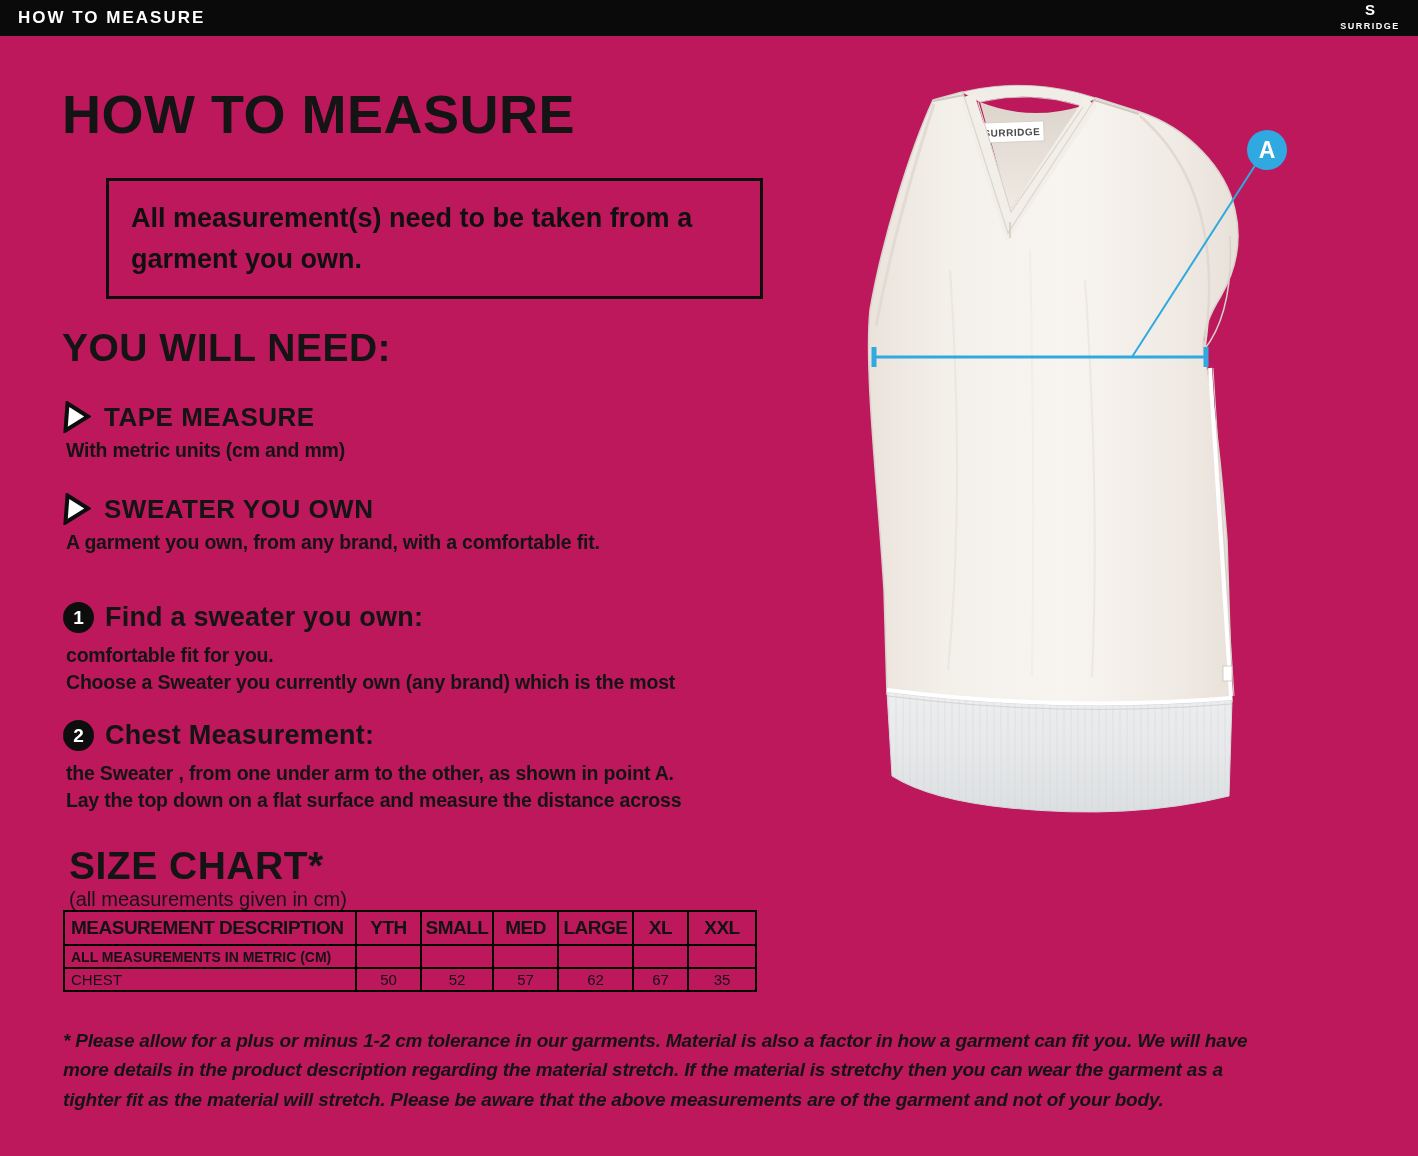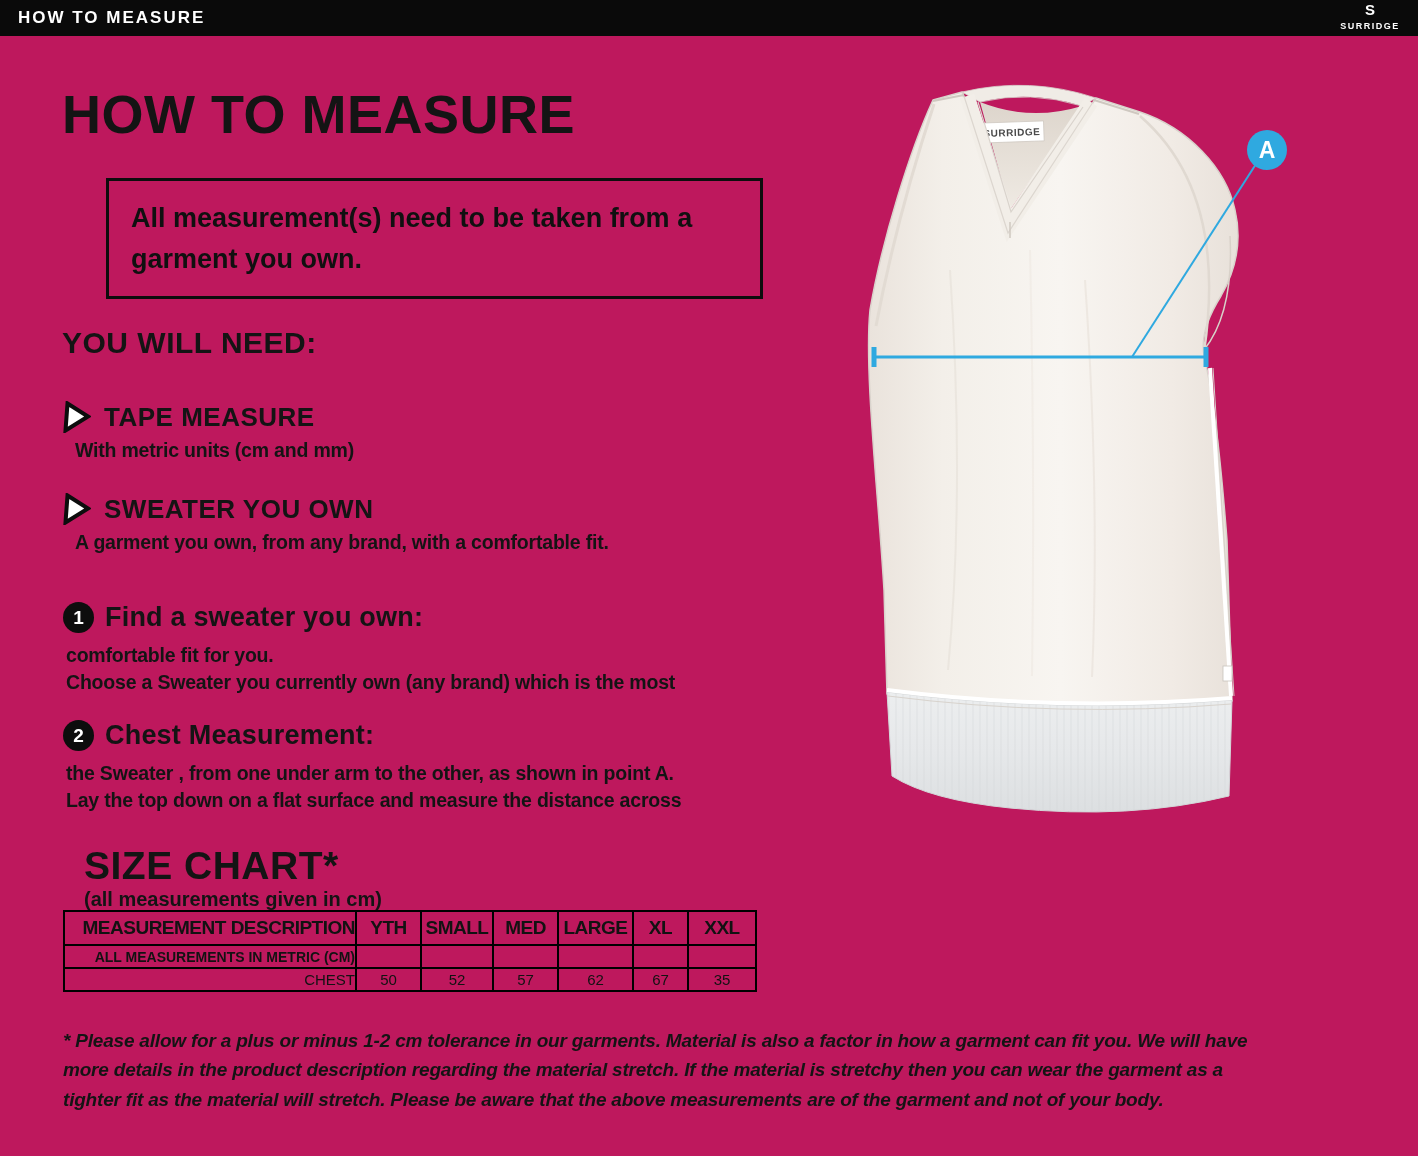--- a/index.html
+++ b/index.html
@@ -15,48 +15,48 @@
 
   
   .page-heading { position:absolute; left:62px; top:86px; font-size:54px; font-weight:bold;
                   color:#141414; letter-spacing:0.5px; line-height:1.05; }
 
   
   .notice { position:absolute; left:63px; top:178px; width:657px; min-height:107px;
             border:3px solid #0d0d0d; padding:17px 22px; font-size:27px; font-weight:bold;
             line-height:1.5; color:#101010;margin-left:43px; }
 
-  .ywn-heading { position:absolute; left:62px; top:326px; font-size:30px; font-weight:bold;
+  .ywn-heading { position:absolute; left:62px; top:326px; font-size:39px; font-weight:bold;
                  letter-spacing:0.5px; color:#141414; }
 
   .need-item { position:absolute; left:63px; }
   .need-row { display:flex; align-items:center; gap:13px; }
   .need-title { font-size:26px; font-weight:bold; letter-spacing:0.5px; color:#141414; }
-  .need-desc { margin-top:6px; margin-left:12px; font-size:19.5px; font-weight:bold;
+  .need-desc { margin-top:6px; margin-left:3px; font-size:19.5px; font-weight:bold;
                letter-spacing:-0.2px; color:#141414; }
 
   .step { position:absolute; left:63px; width:705px; }
   .step-row { display:flex; align-items:center; gap:11px; }
   .step-badge { width:31px; height:31px; border-radius:50%; background:#0d0d0d; color:#ffffff;
                 font-size:19px; font-weight:bold; display:flex; align-items:center;
                 justify-content:center; flex:0 0 31px; }
   .step-title { font-size:27px; font-weight:bold; letter-spacing:0.2px; color:#141414; }
   .step-desc { margin-top:9px; margin-left:3px; font-size:19.5px; font-weight:bold;
                letter-spacing:-0.2px; line-height:1.4; color:#141414; }
 
   .size-heading-row { position:absolute; left:62px; top:844px; display:flex; align-items:baseline;flex-direction:column; }
   .size-heading { font-size:39px; font-weight:bold; letter-spacing:0.5px; color:#141414; }
-  .size-sub { font-size:20px; font-weight:bold; margin-left:22px; color:#141414; }
+  .size-sub { font-size:20px; font-weight:normal; margin-left:7px; color:#141414; }
 
   table.size-chart { position:absolute; left:63px; top:910px; border-collapse:collapse;
                      table-layout:fixed; }
   .size-chart th, .size-chart td { border:2px solid #000; color:#121212; overflow:hidden;
                                    white-space:nowrap; }
   .size-chart th { height:34px; font-size:19px; font-weight:bold; letter-spacing:-0.5px; }
-  .size-chart th.left, .size-chart td.left { text-align:right; }
+  .size-chart th.left, .size-chart td.left { text-align:left; padding-left:6px; }
   .size-chart td { height:23px; text-align:center; font-size:15px; font-weight:normal;margin-top:36px; }
   .size-chart tr.note-row td { font-size:14px; font-weight:bold; }
 
   .footnote { position:absolute; left:63px; top:1026px; width:1320px; font-size:19px;
               font-weight:bold; font-style:italic; line-height:1.55; letter-spacing:-0.2px;
               color:#141414; }
 
   .figure { position:absolute; left:830px; top:70px; width:588px; height:790px; }
 </style>
 </head>

